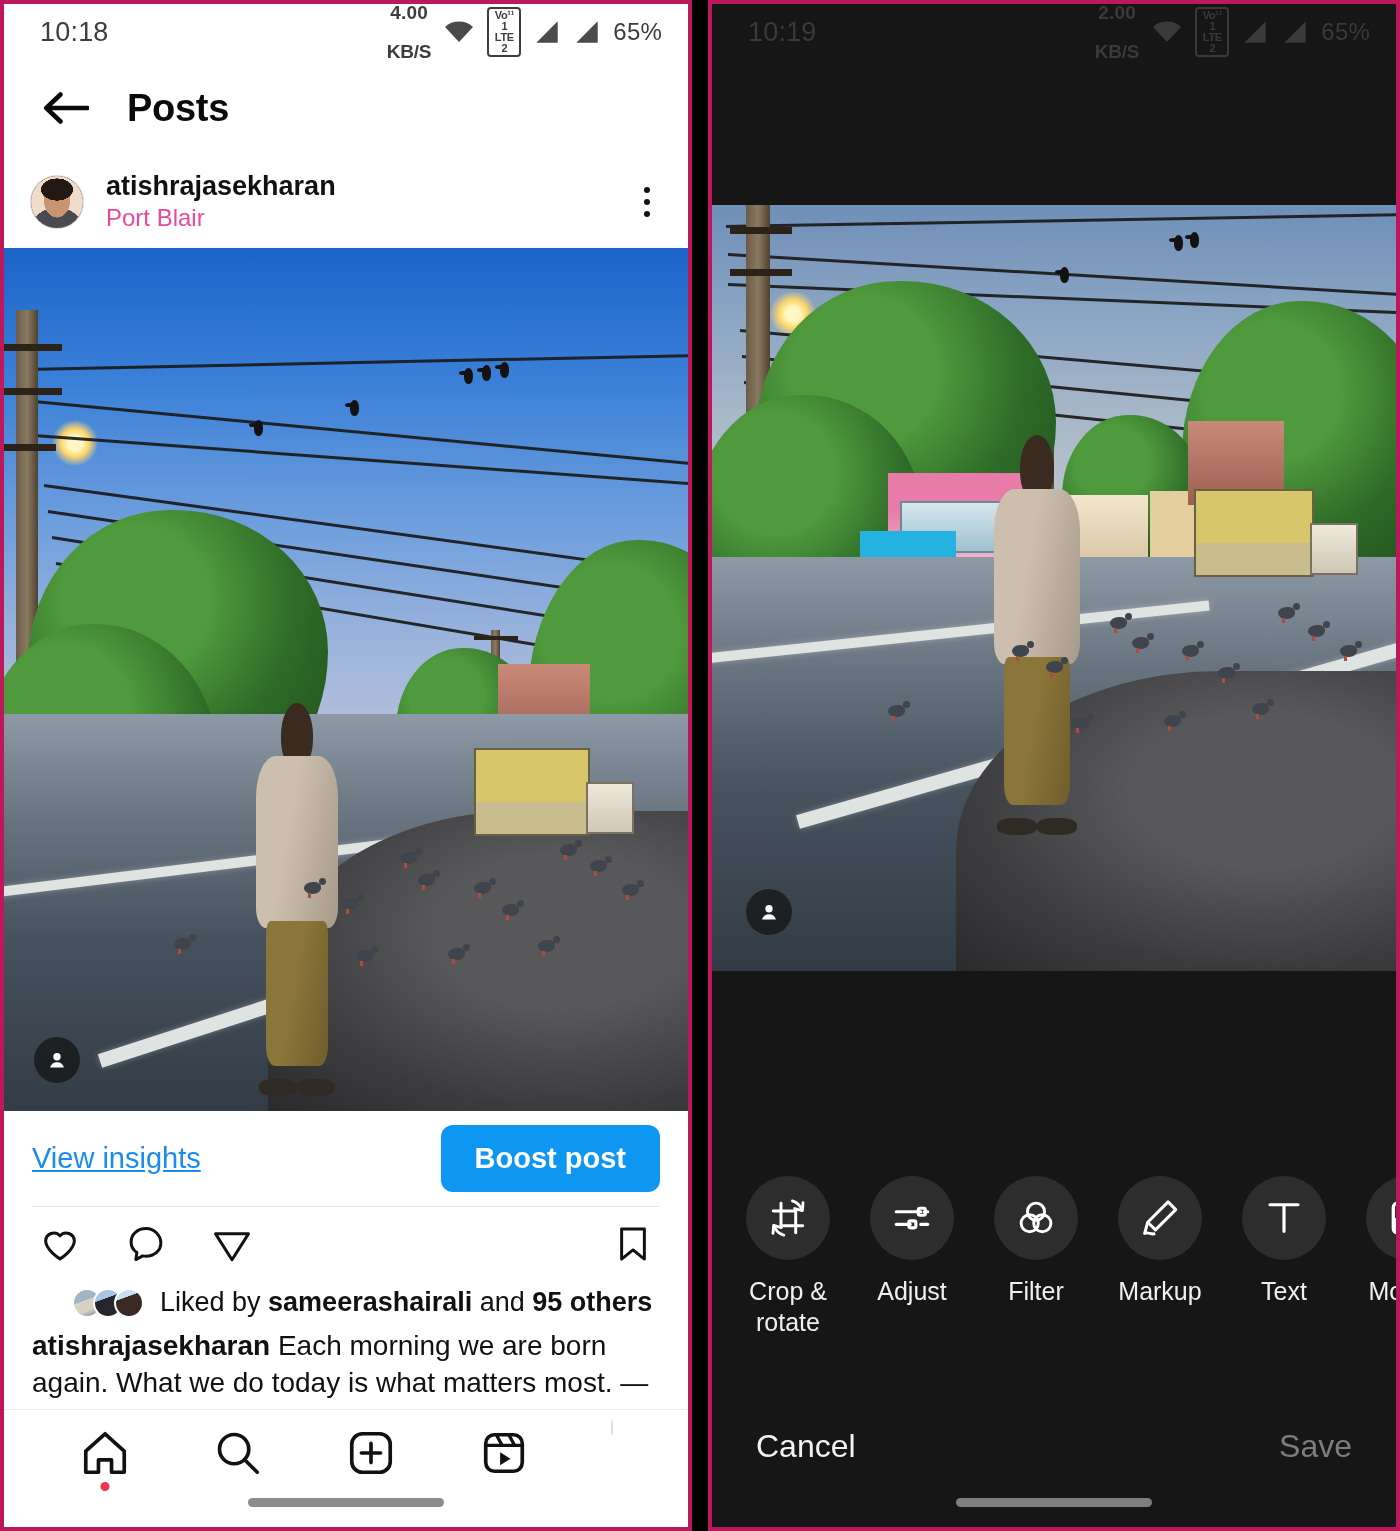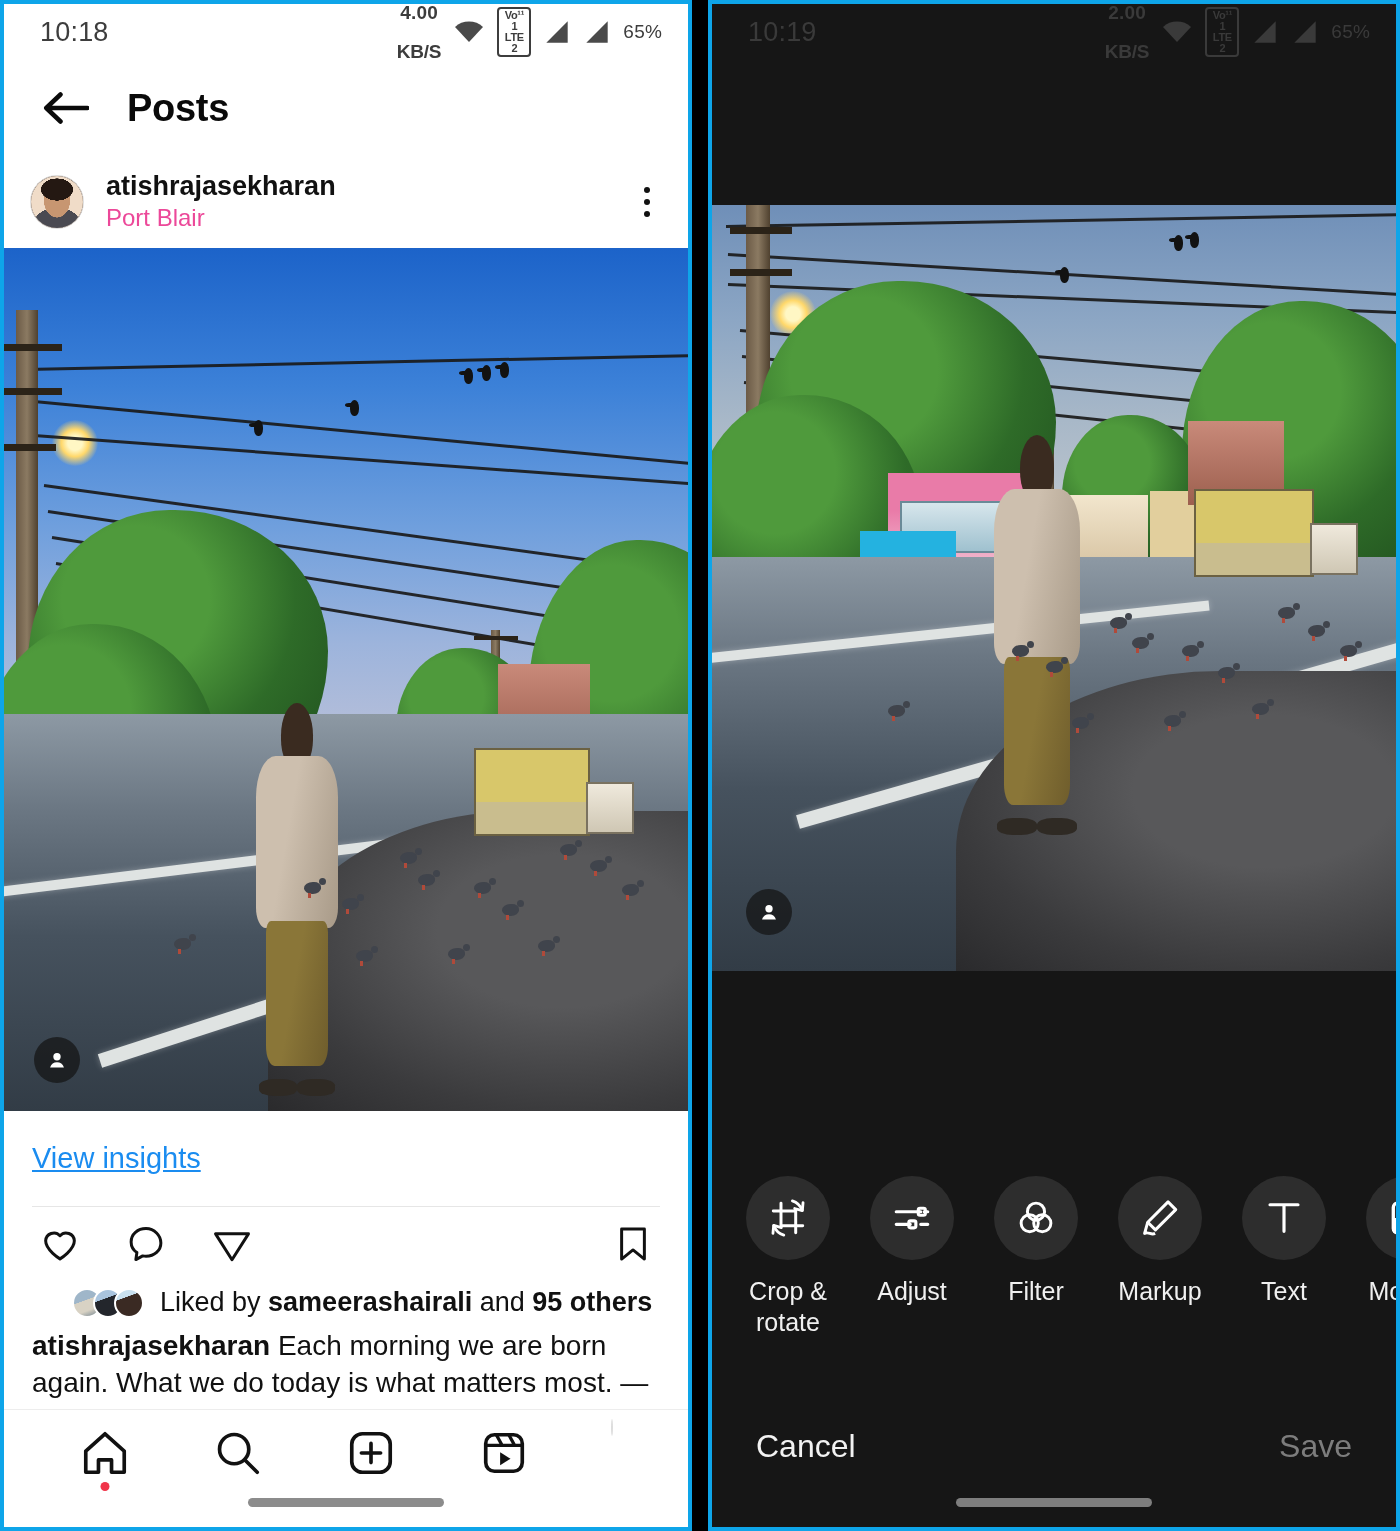--- a/index.html
+++ b/index.html
@@ -14,21 +14,21 @@
     width: 1400px; height: 1531px;
     background: #000;
     display: flex;
     gap: 16px;
   }
 
   
   .panel {
     position: relative;
     height: 1531px;
-    border: 4px solid #0ea5e9;
+    border: 4px solid #be185d;
     overflow: hidden;
     flex-shrink: 0;
   }
   .panel-left  { width: 692px; background: #ffffff; }
   .panel-right { width: 692px; background: #161616; }
 
   
   .statusbar {
     height: 56px;
     display: flex;
@@ -45,21 +45,21 @@
     display: flex; flex-direction: column; align-items: center;
     line-height: 1; font-size: 19px; font-weight: 600;
   }
   .kbs small { font-size: 19px; letter-spacing: -.2px; margin-top: 20px; }
   .volte {
     border: 2.5px solid currentColor; border-radius: 4px;
     font-size: 11px; font-weight: 700; line-height: 1.02;
     padding: 1px 2px; text-align: center; letter-spacing: -.3px;
     width: 34px;
   }
-  .batt { font-size: 19px; font-weight: 500; }
+  .batt { font-size: 24px; font-weight: 500; }
 
   
   .appbar {
     height: 96px;
     display: flex; align-items: center; gap: 34px;
     padding: 0 33px;
   }
   .appbar h1 { font-size: 38px; font-weight: 700; color: #0a0a0a; letter-spacing: -.3px; }
 
   
@@ -406,20 +406,21 @@
         <svg width="26" height="26" viewBox="0 0 24 24">
           <circle cx="12" cy="12" r="11" fill="none"></circle>
           <circle cx="12" cy="9" r="3.4" fill="#fff"></circle>
           <path d="M5.6 19c.9-3.3 3.4-5 6.4-5s5.5 1.7 6.4 5z" fill="#fff"></path>
         </svg>
       </div>
     </div>
 
     <div class="insights-row">
       <a class="view-insights" href="#">View insights</a>
+      <button class="boost-btn">Boost post</button>
     </div>
     <div class="divider"></div>
 
     <div class="action-row">
       <button class="icon-btn">
         <svg width="44" height="42" viewBox="0 0 24 24">
           <path d="M12 20.5s-8.2-5-8.2-10.3A4.7 4.7 0 0 1 12 7.3a4.7 4.7 0 0 1 8.2 2.9C20.2 15.5 12 20.5 12 20.5z" fill="none" stroke="#111" stroke-width="1.7" stroke-linejoin="round"></path>
         </svg>
       </button>
       <button class="icon-btn">

